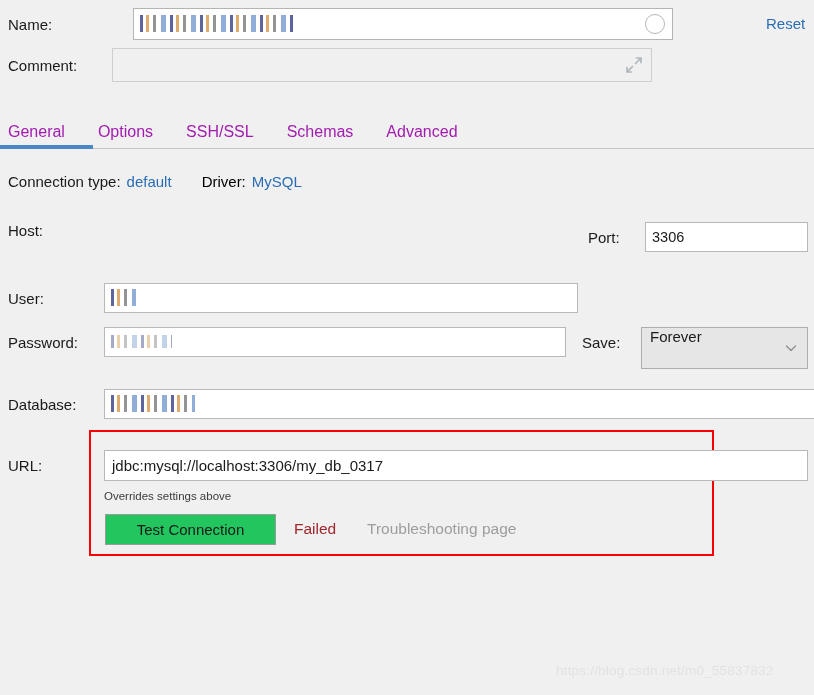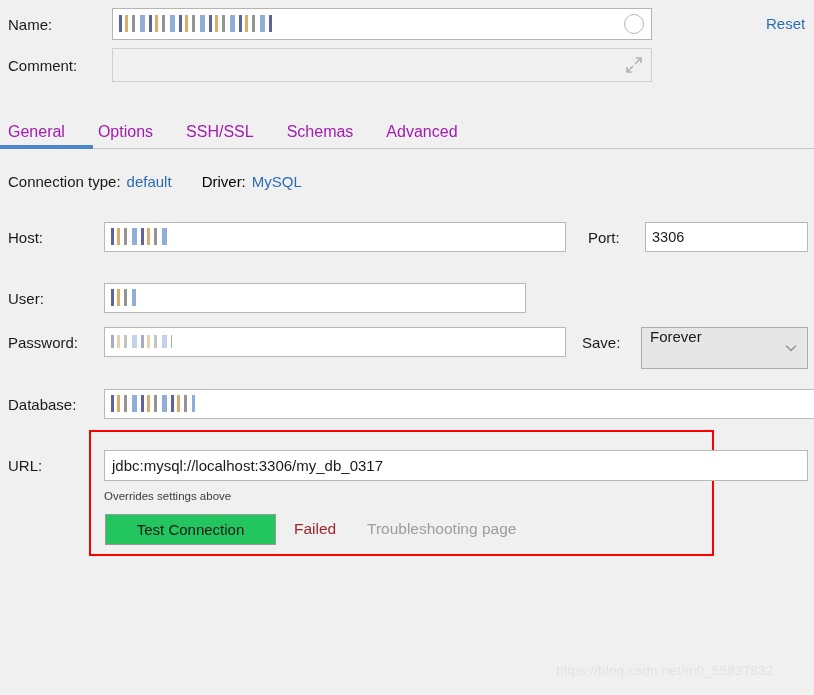--- a/index.html
+++ b/index.html
@@ -74,21 +74,21 @@
     background-blend-mode: normal;
     pointer-events: none;
   }
   .censored.light::before {
     opacity: .55;
     top: 3px;
     height: 13px;
   }
 
   
-  #name-row { left: 8px; top: 8px; }
+  #name-row { left: 8px; top: 8px; gap: 21px; }
   #name-label { width: 104px; }
   #name-field {
     width: 540px;
     height: 32px;
     border: 1px solid #b4b4b4;
     text-align: right;
   }
   #name-circle-icon {
     position: absolute;
     right: 7px;
@@ -195,21 +195,21 @@
   #port-field {
     position: absolute;
     left: 645px;
     top: 222px;
     width: 163px;
   }
 
   
   #user-row { left: 8px; top: 283px; }
   #user-label { width: 96px; }
-  #user-field { width: 422px; }
+  #user-field { width: 474px; }
 
   
   #password-row { left: 8px; top: 327px; }
   #password-label { width: 96px; }
   #password-field { width: 462px; }
   #save-label {
     position: absolute;
     left: 582px;
     top: 334px;
     font-size: 15px;
@@ -365,23 +365,20 @@
 
 <div id="conn-meta">
   <span id="conn-type-label">Connection type:</span>
   <span id="conn-type-value">default</span>
   <span id="driver-label">Driver:</span>
   <span id="driver-value">MySQL</span>
 </div>
 
 <div class="row" id="host-row">
   <span class="lbl" id="host-label">Host:</span>
-  <div class="field" id="host-field">
-    <span class="censored">localhost</span>
-  </div>
 </div>
 <span class="lbl" id="port-label">Port:</span>
 <div class="field" id="port-field">
   <span>3306</span>
 </div>
 
 <div class="row" id="user-row">
   <span class="lbl" id="user-label">User:</span>
   <div class="field" id="user-field">
     <span class="censored">root</span>

